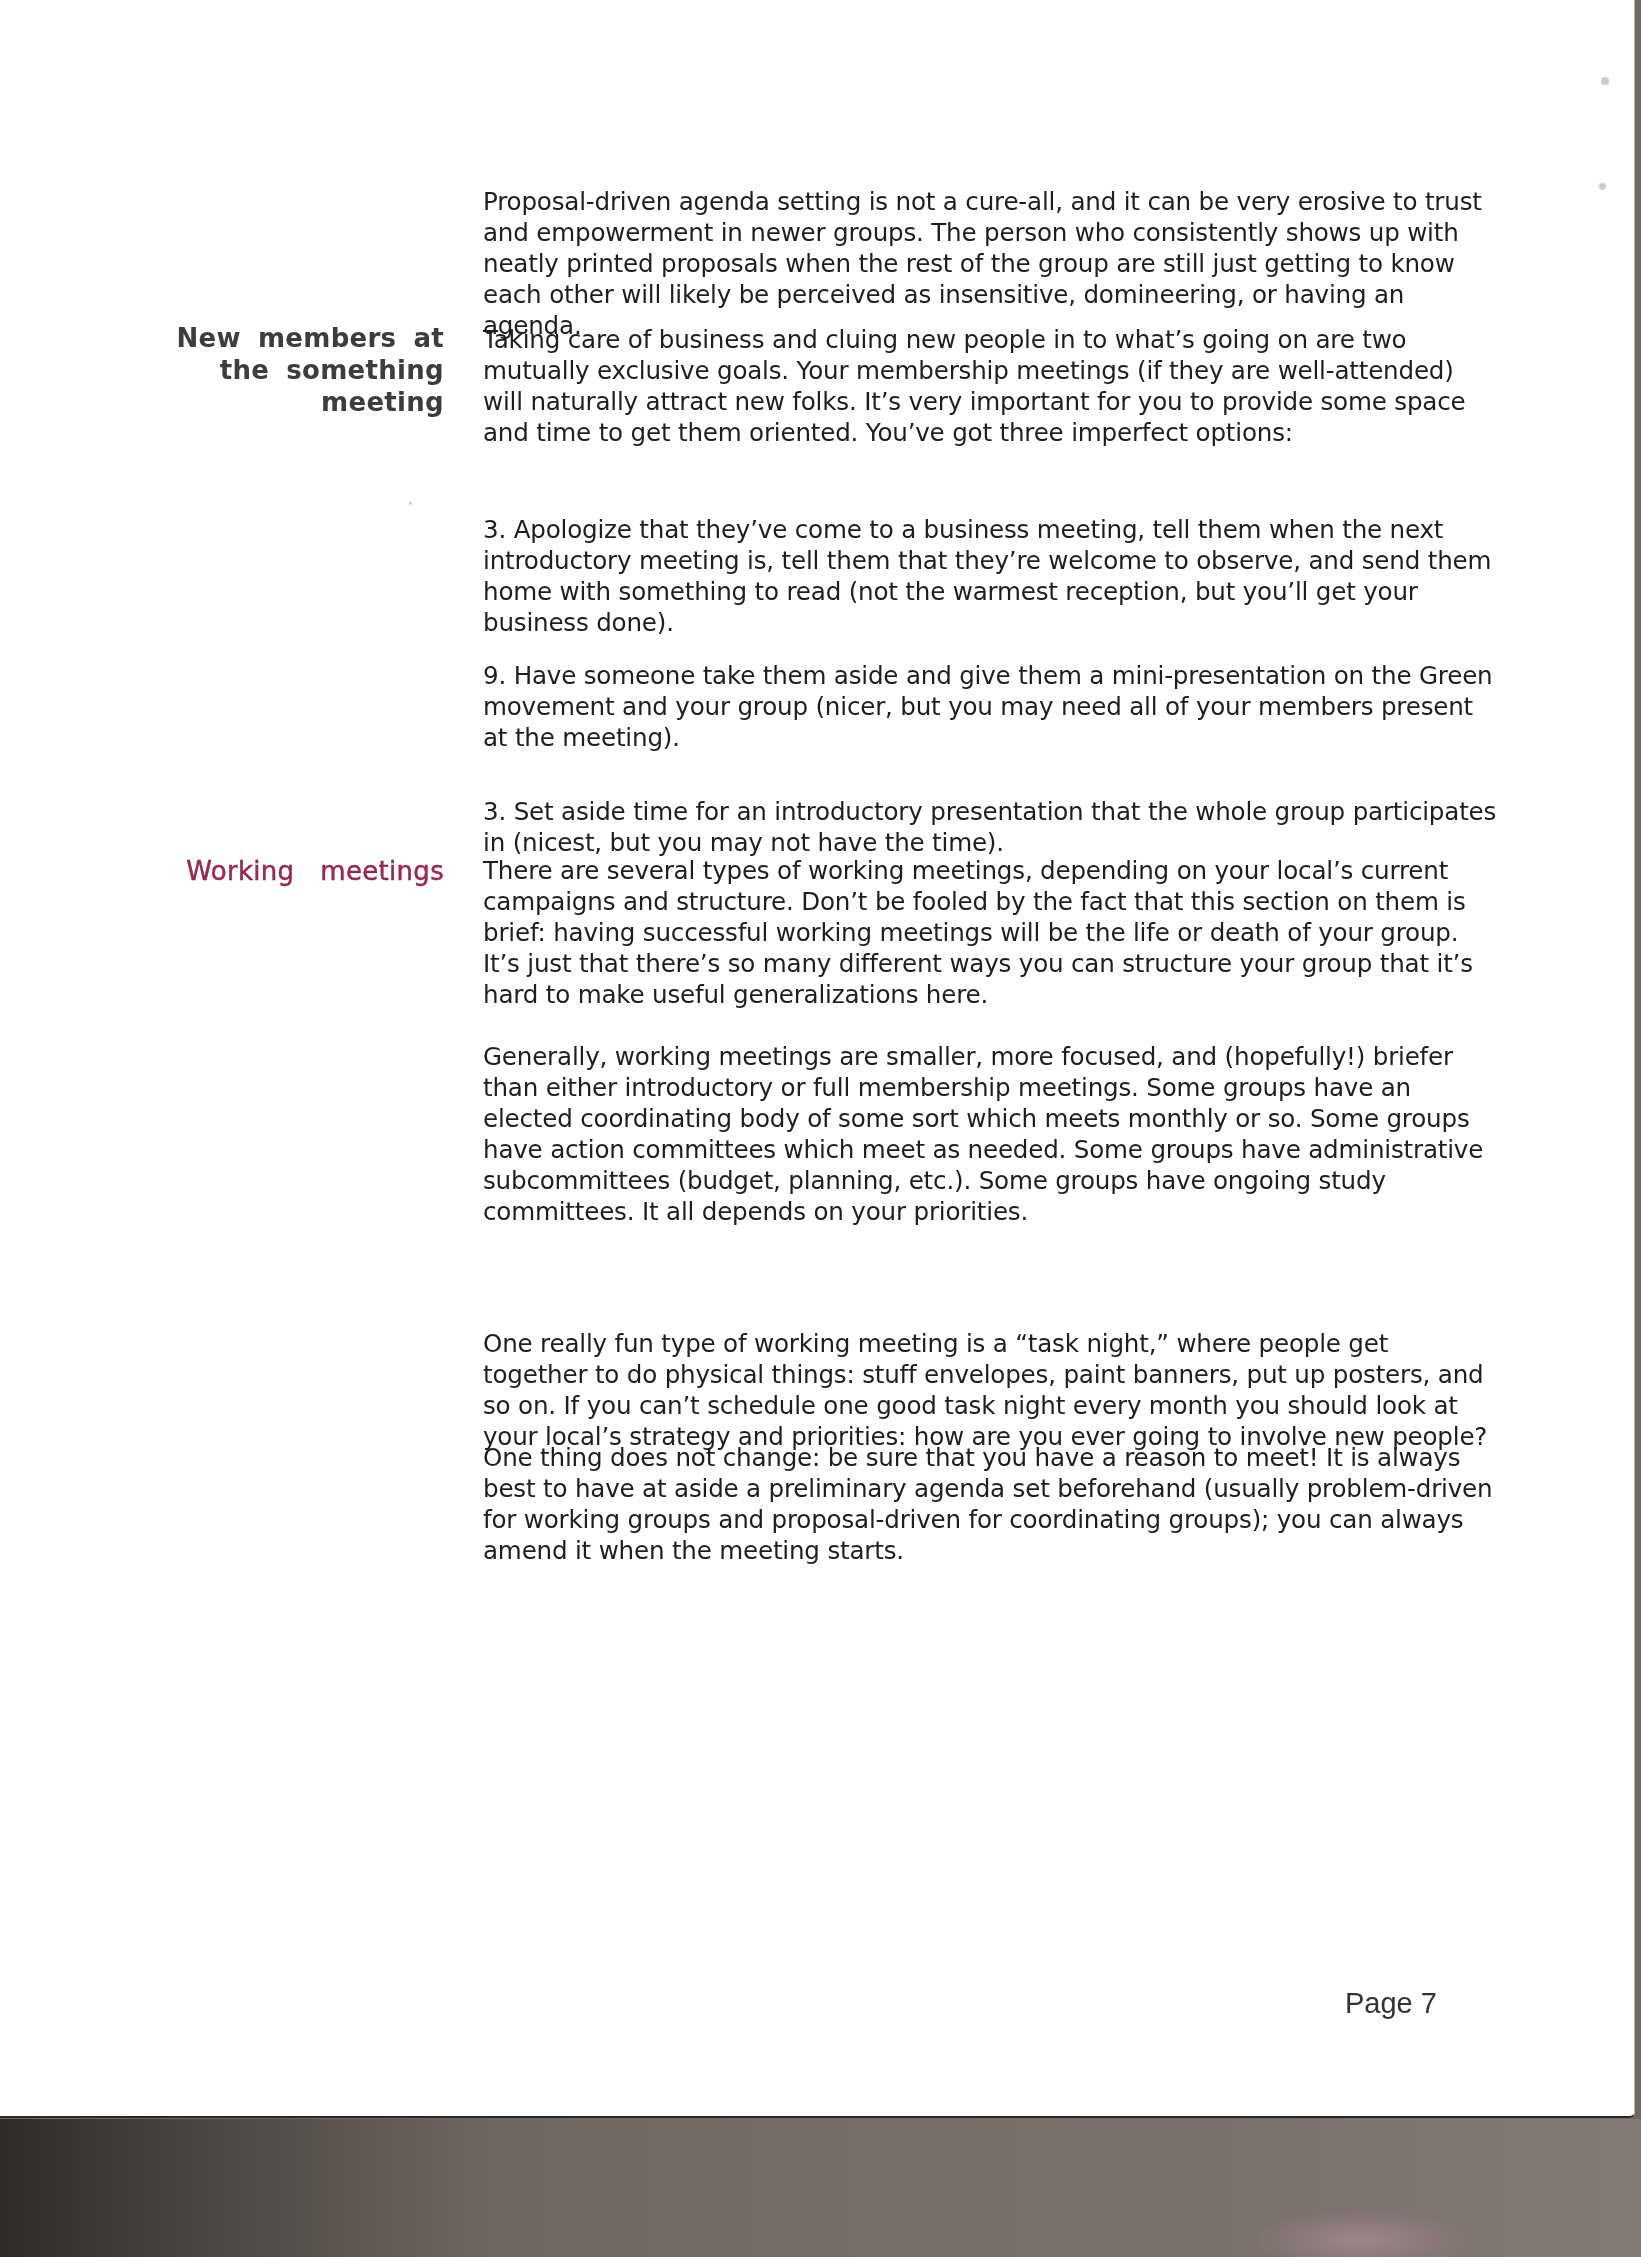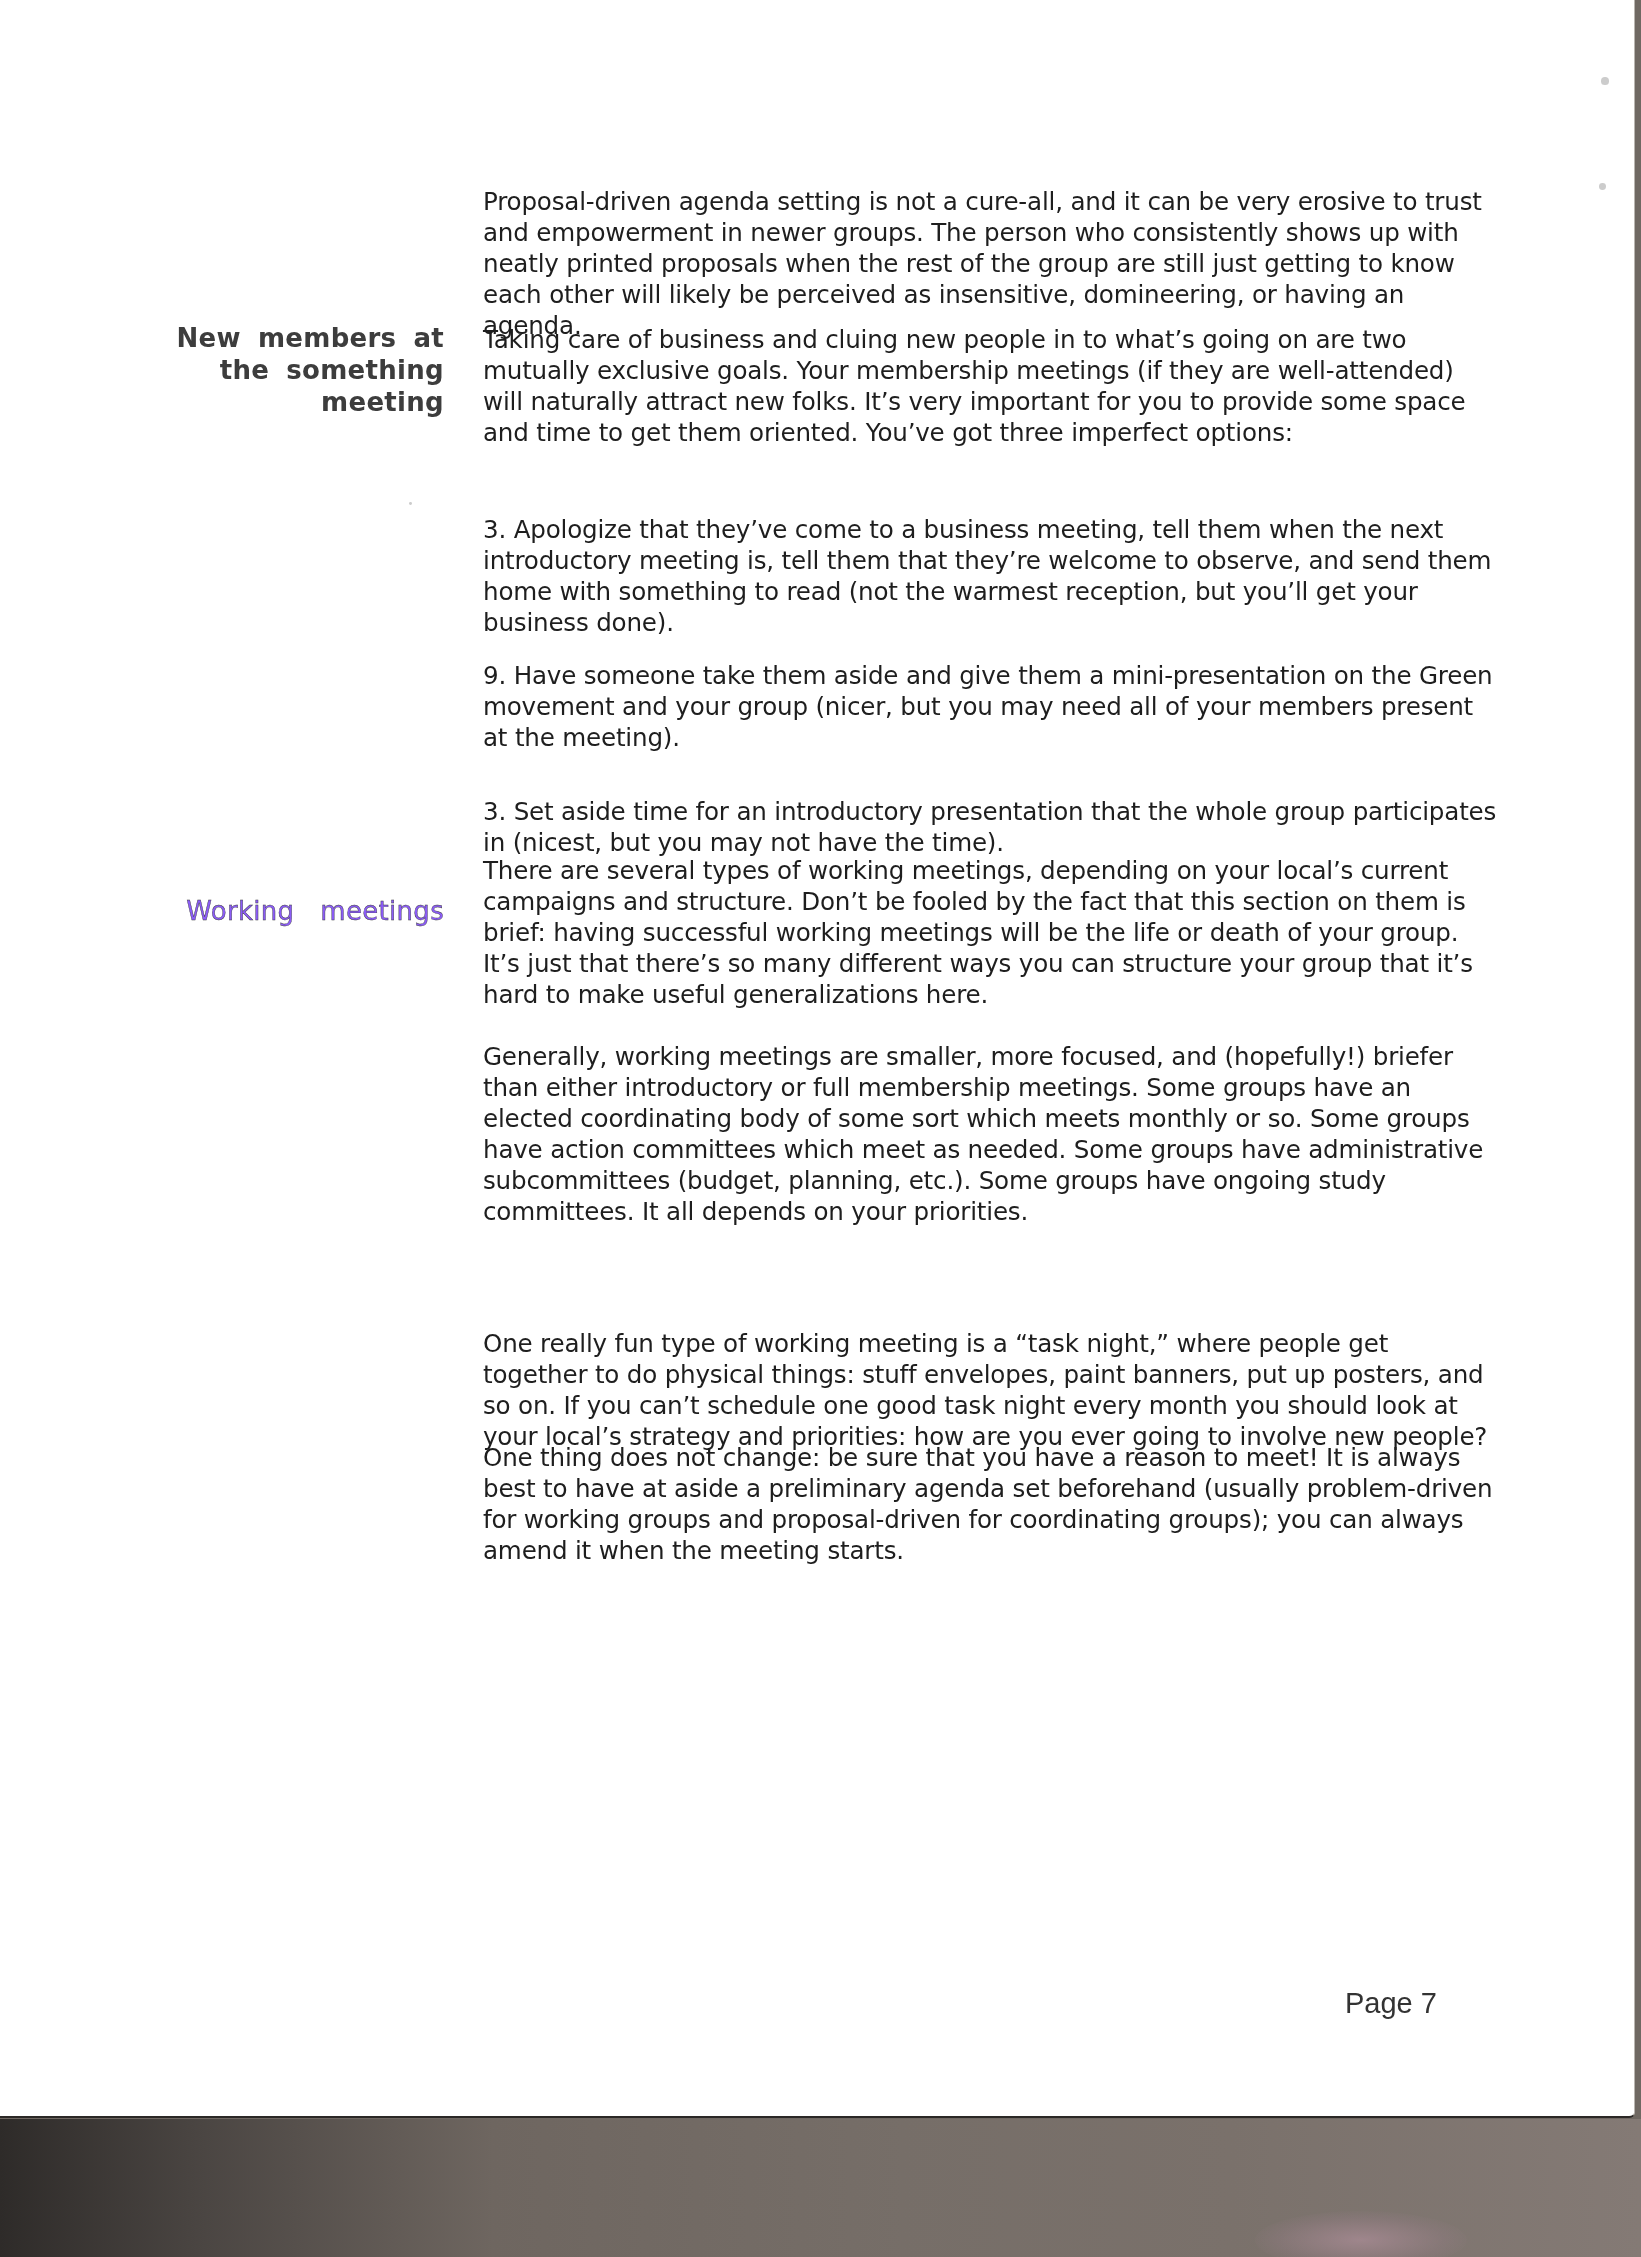--- a/index.html
+++ b/index.html
@@ -56,22 +56,21 @@
       font-size: 26px;
       line-height: 32px;
       font-weight: bold;
       color: #3d3d3d;
       letter-spacing: 0.3px;
       word-spacing: 7.7px;
     }
     .side-heading.single {
       word-spacing: 17.4px;
       font-weight: normal;
-      color: #8b5cf6;
-      margin-top: 40px;
+      color: #be185d;
       -webkit-text-stroke: 0.4px #3a3a3a;
     }
     .para {
       position: absolute;
       left: 483px;
       width: 1014px;
       font-size: 24.6px;
       line-height: 31px;
       color: #1e1e1e;
       letter-spacing: -0.2px;

